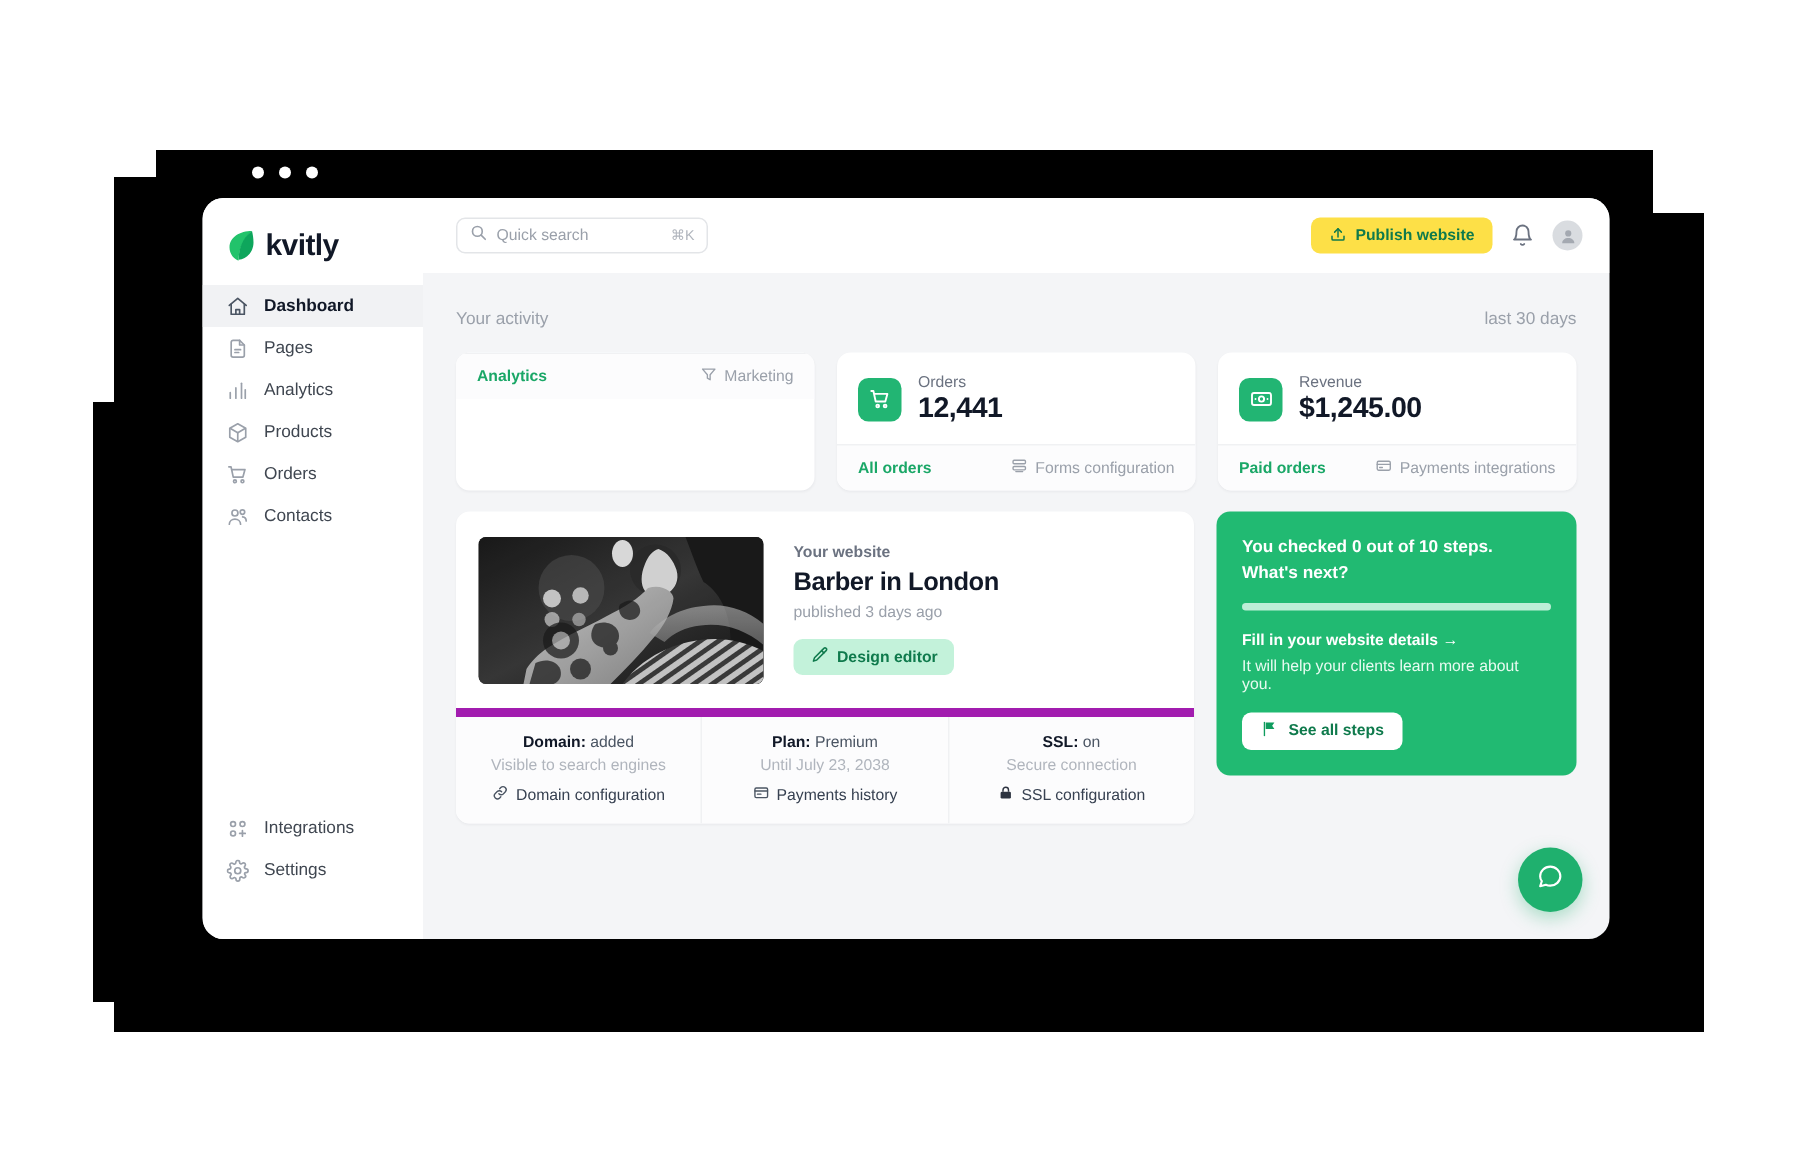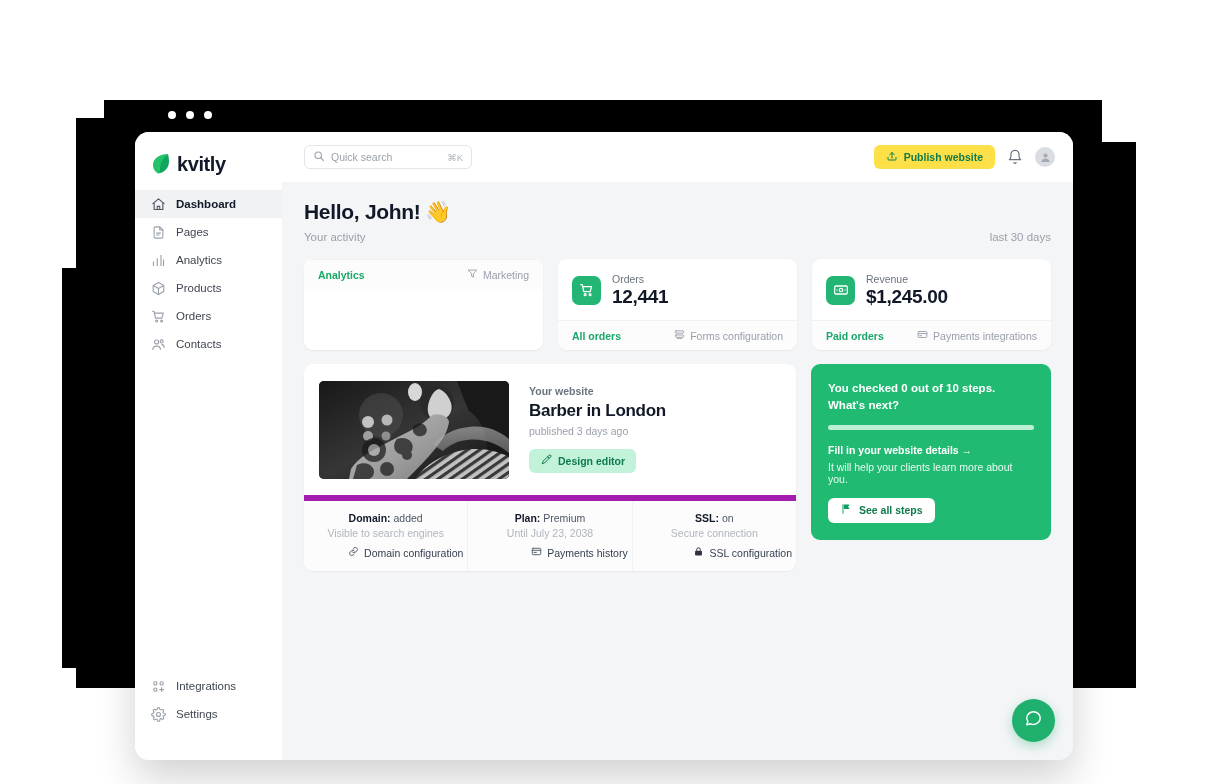--- a/index.html
+++ b/index.html
@@ -26,21 +26,21 @@
   .fb-step-b { position:absolute; left:62px; top:118px; width:14px; height:150px; background:#fff; }
   .fb-step-c { position:absolute; left:62px; top:668px; width:14px; height:44px; background:#fff; }
   .fb-step-d { position:absolute; left:1130px; top:688px; width:78px; height:24px; background:#fff; }
 
   
   .dots { position:absolute; left:168px; top:111px; display:flex; gap:10px; z-index:6; }
   .dots span { width:8px; height:8px; border-radius:50%; background:#fff; display:block; }
 
   
   .window {
-    position:absolute; left:135px; top:132px; width:938px; height:628px;
+    position:absolute; left:135px; top:132px; width:938px; height:494px;
     background:#f4f5f7; border-radius:14px; overflow:hidden; z-index:5;
     box-shadow: 0 18px 40px rgba(0,0,0,.18);
     display:flex;
   }
 
   
   .sidebar { width:147px; background:#ffffff; display:flex; flex-direction:column;
              padding-top:14px; flex:0 0 147px; }
   .brand { display:flex; align-items:center; gap:7px; padding:6px 0 6px 16px; height:36px; }
   .brand-name { font-size:20px; font-weight:bold; color:#111827; letter-spacing:-0.4px; }
@@ -106,21 +106,21 @@
                 border:none; border-radius:6px; height:24px; padding:0 11px; cursor:pointer;
                 font-family:"Liberation Sans", sans-serif; }
   .site-foot { display:flex; border-top:6px solid #a21caf; background:#fcfcfd; }
   .site-foot-col { flex:1 1 0; text-align:center; padding:11px 4px 12px 4px;
                    border-right:1px solid #f0f1f3; }
   .site-foot-col:last-child { border-right:none; }
   .sf-title { font-size:10.5px; color:#4b5563; }
   .sf-title b { color:#111827; }
   .sf-sub { font-size:10.5px; color:#b0b5bd; margin-top:3px; }
   .sf-link { margin-top:7px; font-size:10.5px; color:#374151; display:flex; gap:5px;
-             align-items:center; justify-content:flex-end; cursor:pointer; }
+             align-items:center; justify-content:center; cursor:pointer; }
 
   .steps-card { width:240px; flex:0 0 240px; background:#21ba72; border-radius:9px;
                 padding:16px 17px 17px 17px; color:#fff; }
   .steps-head { font-size:11.5px; font-weight:600; line-height:1.45; }
   .progress { height:5px; border-radius:3px; background:#bdeed6; margin-top:11px; }
   .steps-link { margin-top:14px; font-size:10.5px; font-weight:bold; cursor:pointer; }
   .steps-desc { margin-top:5px; font-size:10.5px; color:#e8fbf1; }
   .steps-btn { margin-top:13px; display:inline-flex; align-items:center; gap:7px;
                background:#fff; color:#0f7a4c; font-size:10.5px; font-weight:600;
                border:none; border-radius:6px; height:25px; padding:0 12px; cursor:pointer;
@@ -295,24 +295,20 @@
             <svg width="13" height="13" viewBox="0 0 24 24" fill="#a4a9b1">
                 <circle cx="12" cy="8.5" r="3.8"></circle>
                 <path d="M4.5 20.5c0-4 3.4-6.5 7.5-6.5s7.5 2.5 7.5 6.5z"></path>
               </svg>
           </span>
         </div>
       </div>
 
       <div class="content">
 
-        <h1 class="greet">
-          <span>Hello, John!</span>
-          <span>👋</span>
-        </h1>
 
         <div class="subrow">
           <span class="sub">Your activity</span>
           <span class="range">last 30 days</span>
         </div>
 
         <div class="stats">
 
           <div class="card">
             <div class="card-foot">

